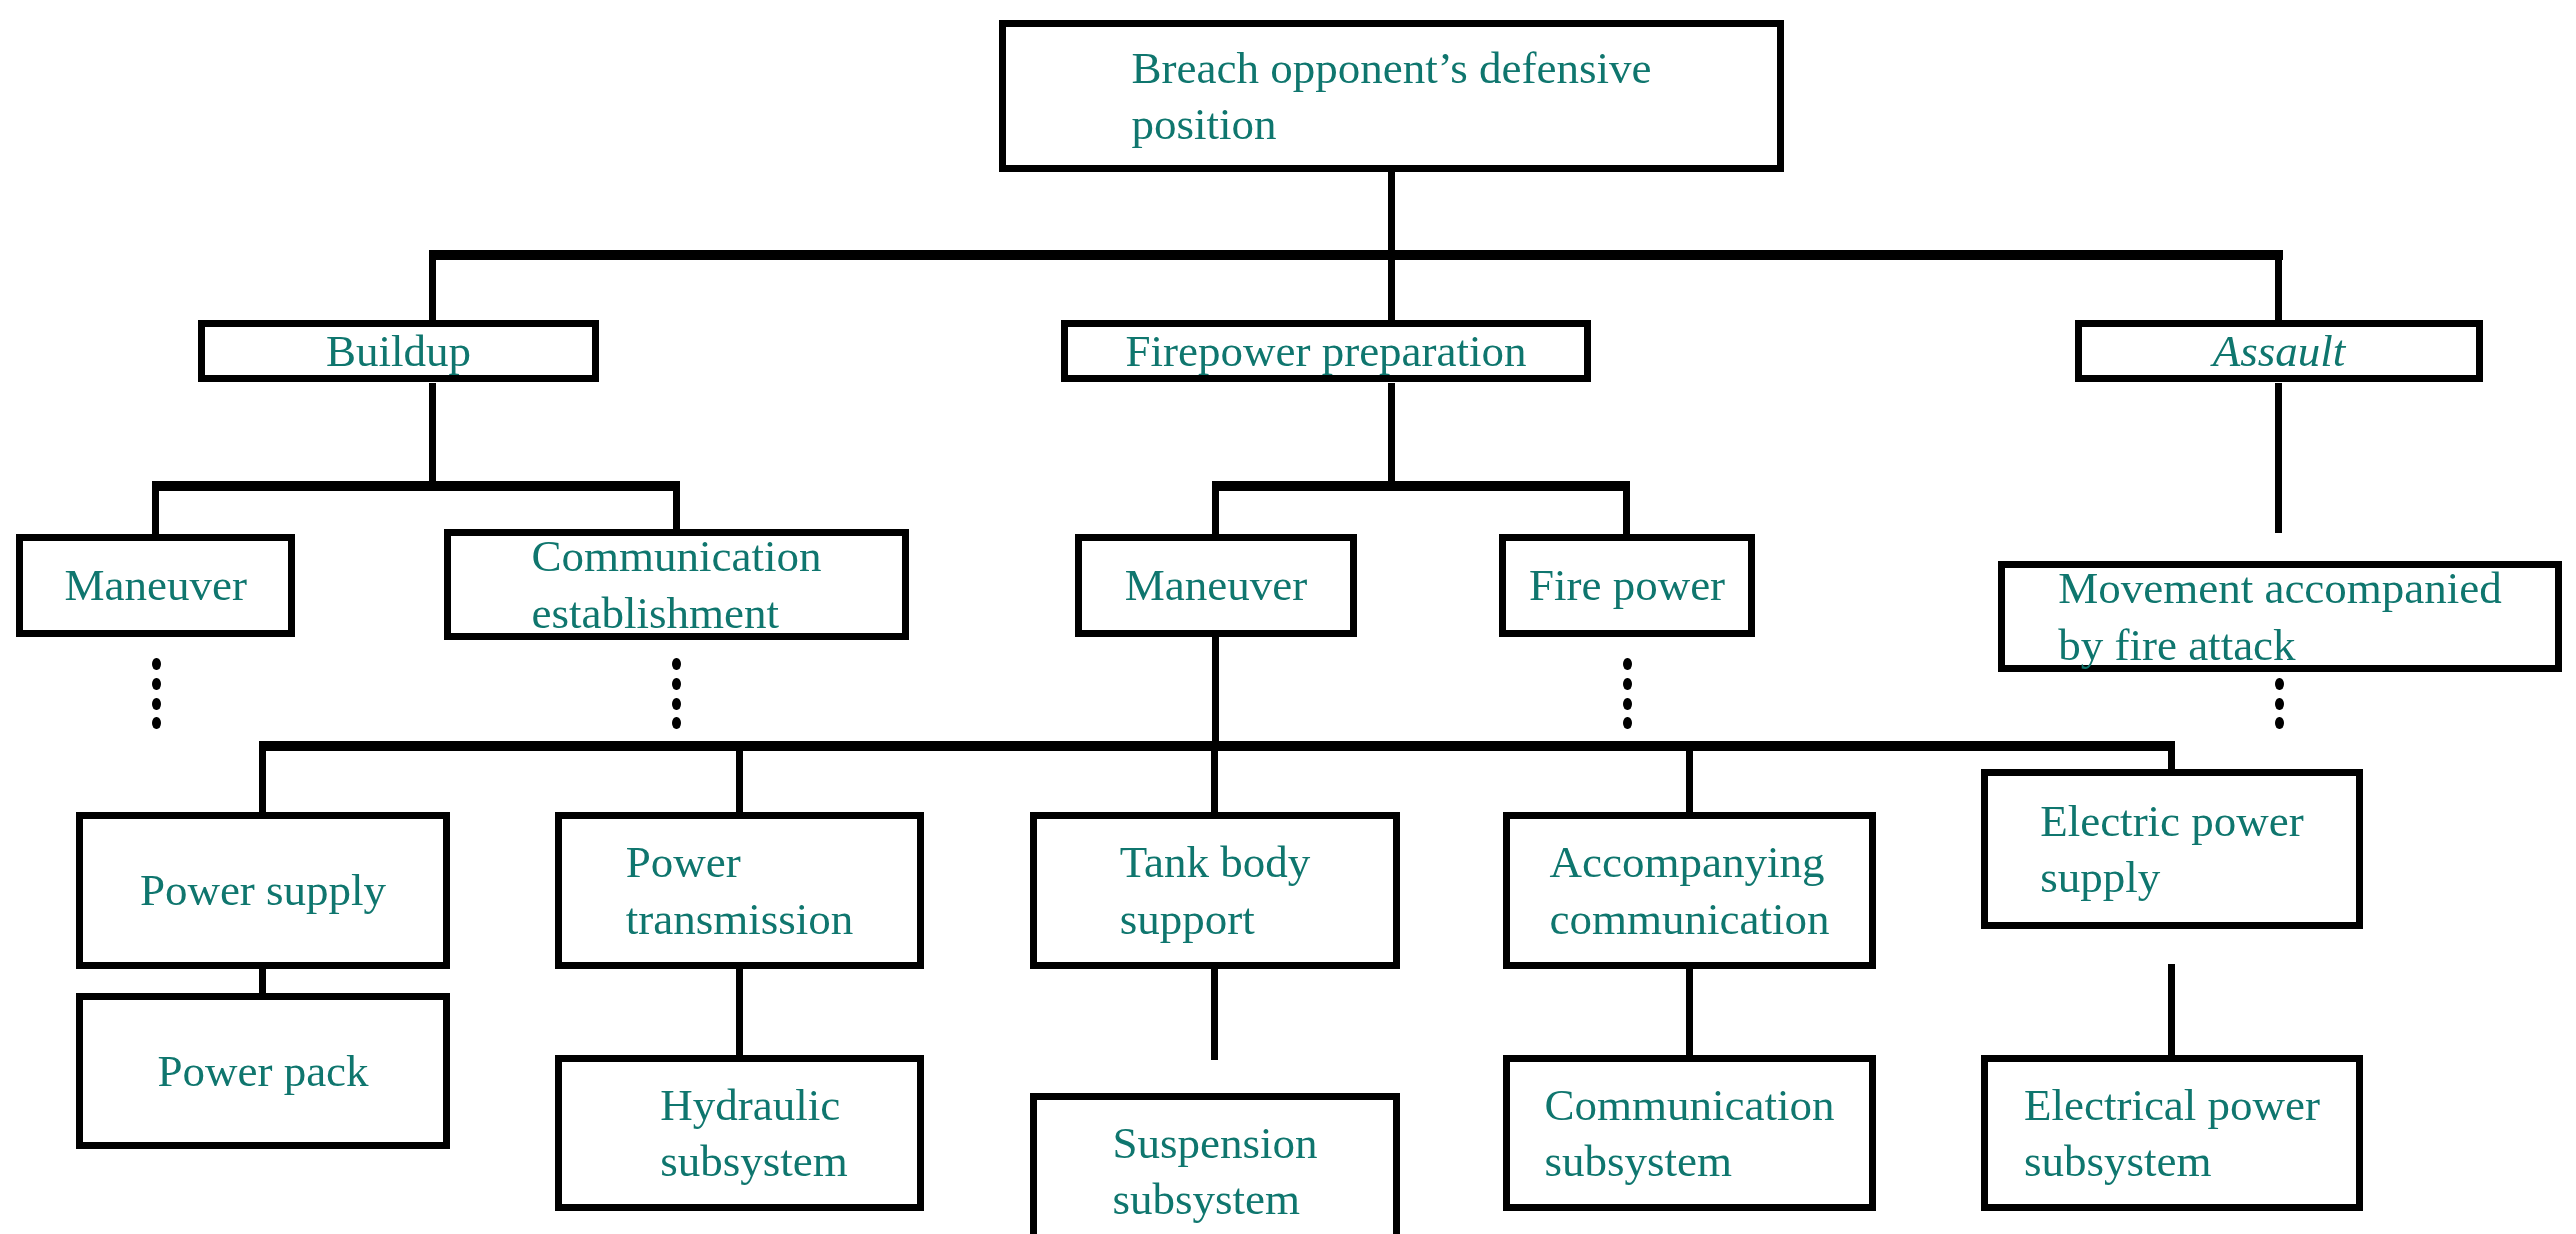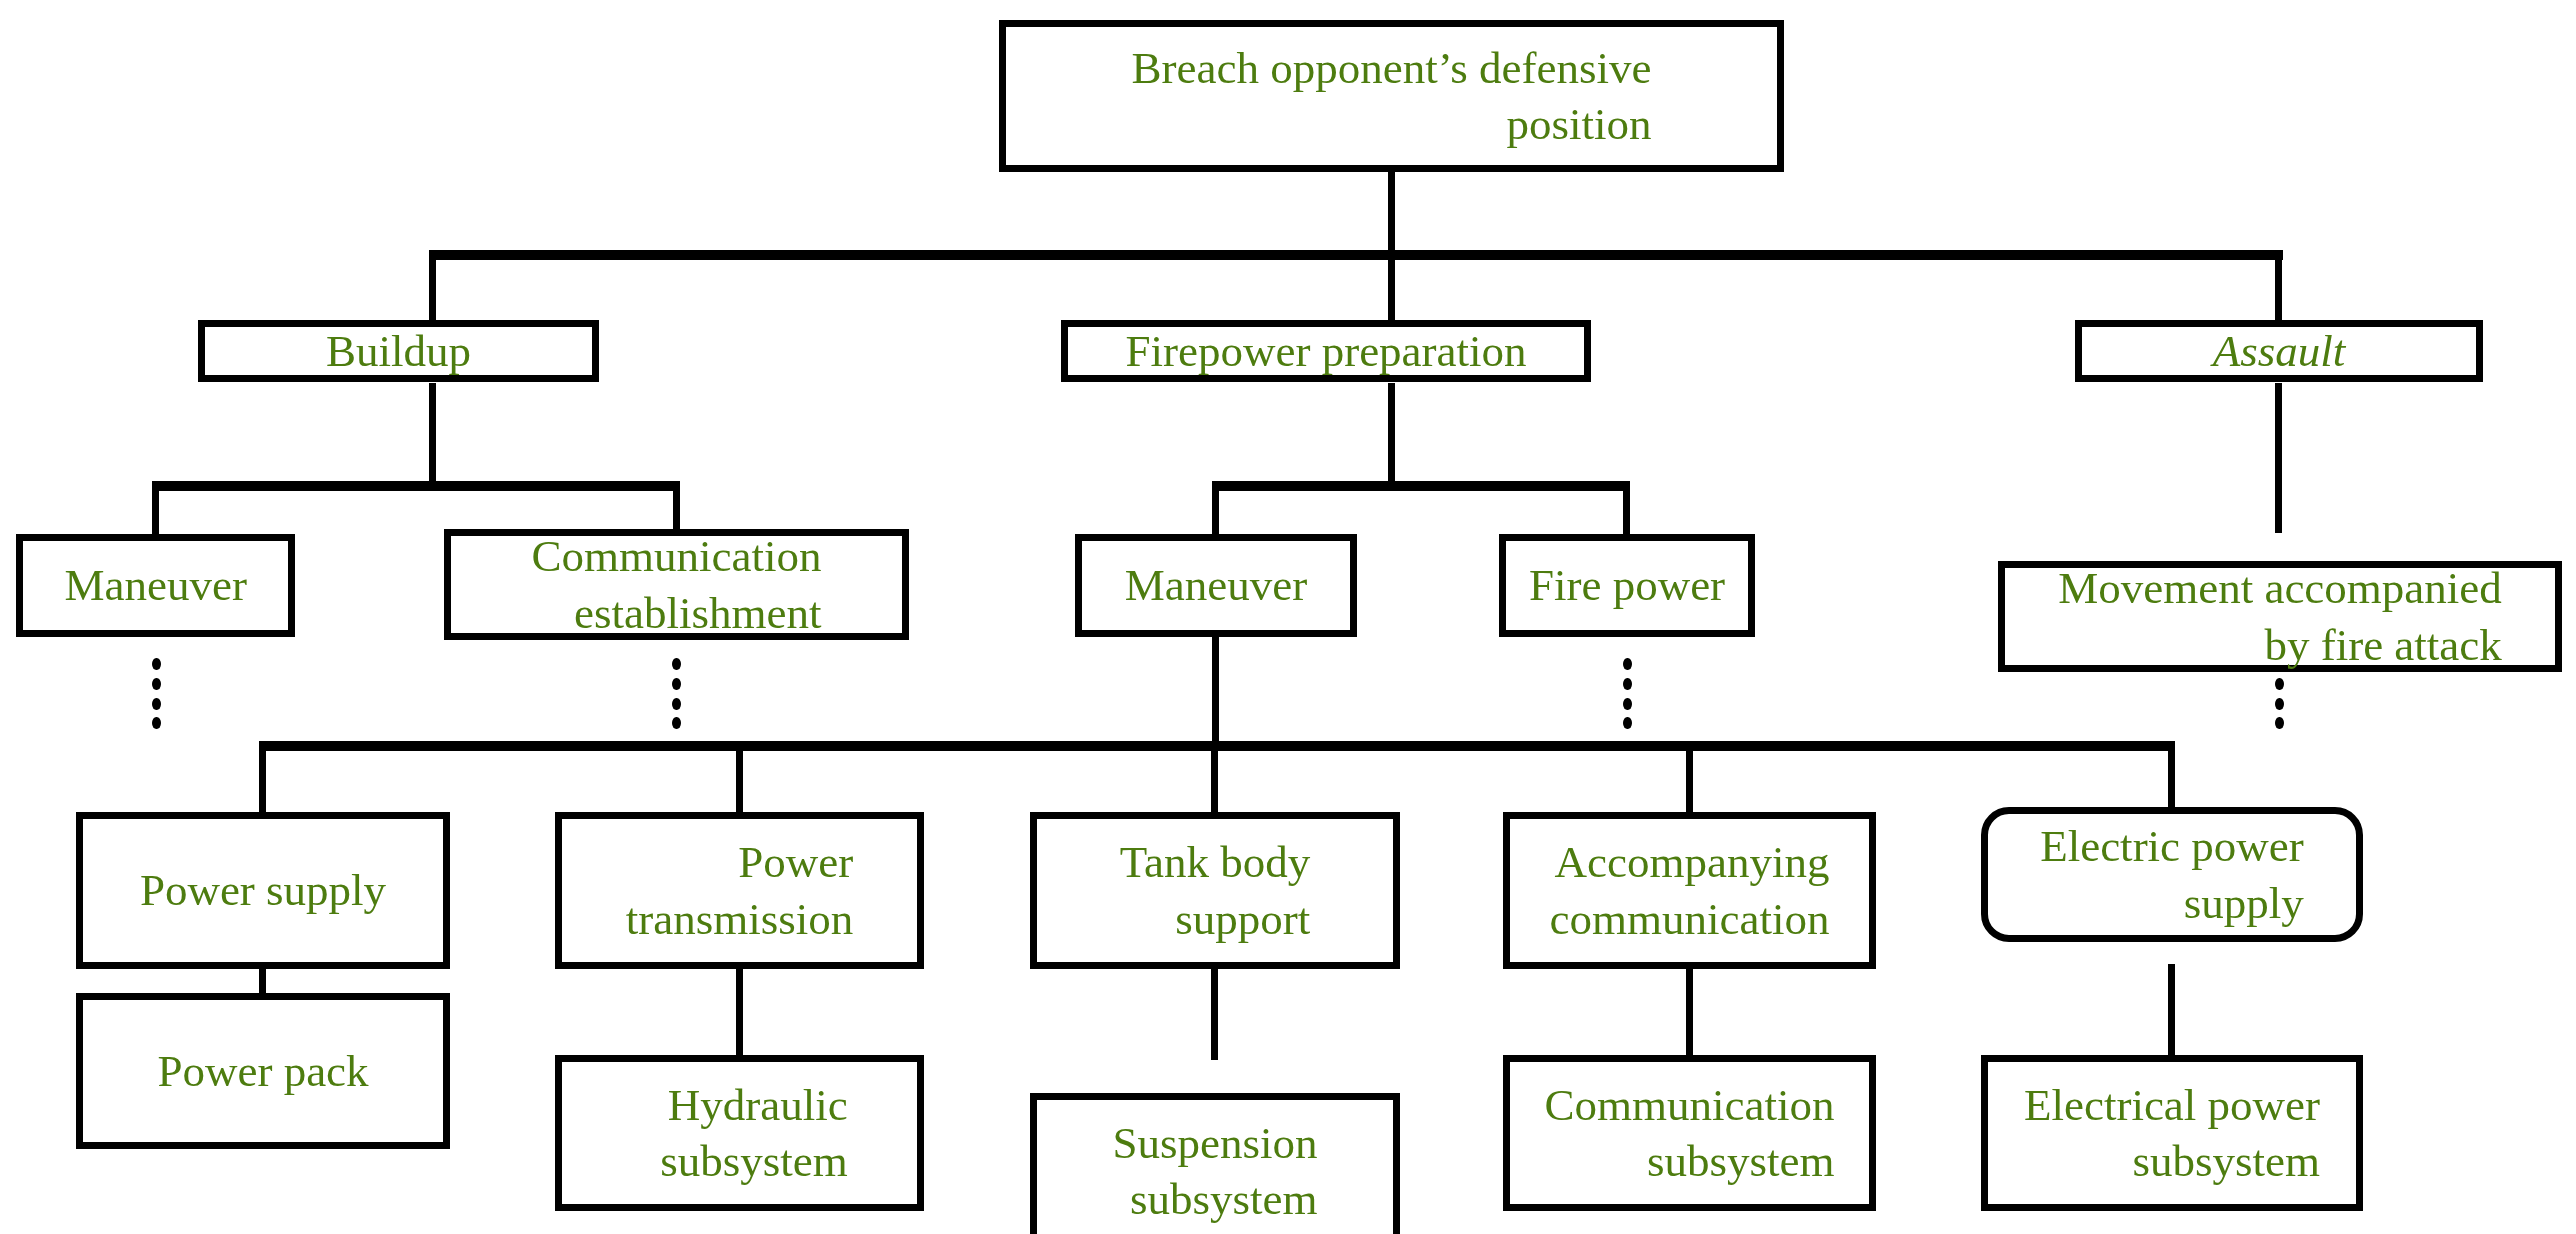--- a/index.html
+++ b/index.html
@@ -16,24 +16,24 @@
     overflow: hidden;
   }
   .box {
     position: absolute;
     box-sizing: border-box;
     border: 7px solid #000000;
     background: #ffffff;
     display: flex;
     align-items: center;
     justify-content: center;
-    text-align: right;
+    text-align: left;
     font-size: 45px;
     line-height: 1.25;
-    color: #4d7c0f;
+    color: #0f766e;
     white-space: pre-line;
   }
   .vline, .hline {
     position: absolute;
     background: #000000;
   }
   .dots {
     position: absolute;
     display: flex;
     flex-direction: column;
@@ -125,21 +125,21 @@
   <div class="box" style="left:1998px; top:529px; width:564px; height:111px;margin-top:32px;">Movement accompanied
 by fire attack</div>
 
   <div class="box" style="left:76px; top:812px; width:374px; height:157px;">Power supply</div>
   <div class="box" style="left:555px; top:812px; width:369px; height:157px;">Power
 transmission</div>
   <div class="box" style="left:1030px; top:812px; width:370px; height:157px;">Tank body
 support</div>
   <div class="box" style="left:1503px; top:812px; width:373px; height:157px;">Accompanying
 communication</div>
-  <div class="box" style="left:1981px; top:807px; width:382px; height:135px;border-radius:28px;">Electric power
+  <div class="box" style="left:1981px; top:769px; width:382px; height:160px;">Electric power
 supply</div>
 
   <div class="box" style="left:76px; top:993px; width:374px; height:156px;">Power pack</div>
   <div class="box" style="left:555px; top:1055px; width:369px; height:156px;padding-left:29px;">Hydraulic
 subsystem</div>
   <div class="box" style="left:1030px; top:1093px; width:370px; height:156px;">Suspension
 subsystem</div>
   <div class="box" style="left:1503px; top:1055px; width:373px; height:156px;">Communication
 subsystem</div>
   <div class="box" style="left:1981px; top:1055px; width:382px; height:156px;">Electrical power

